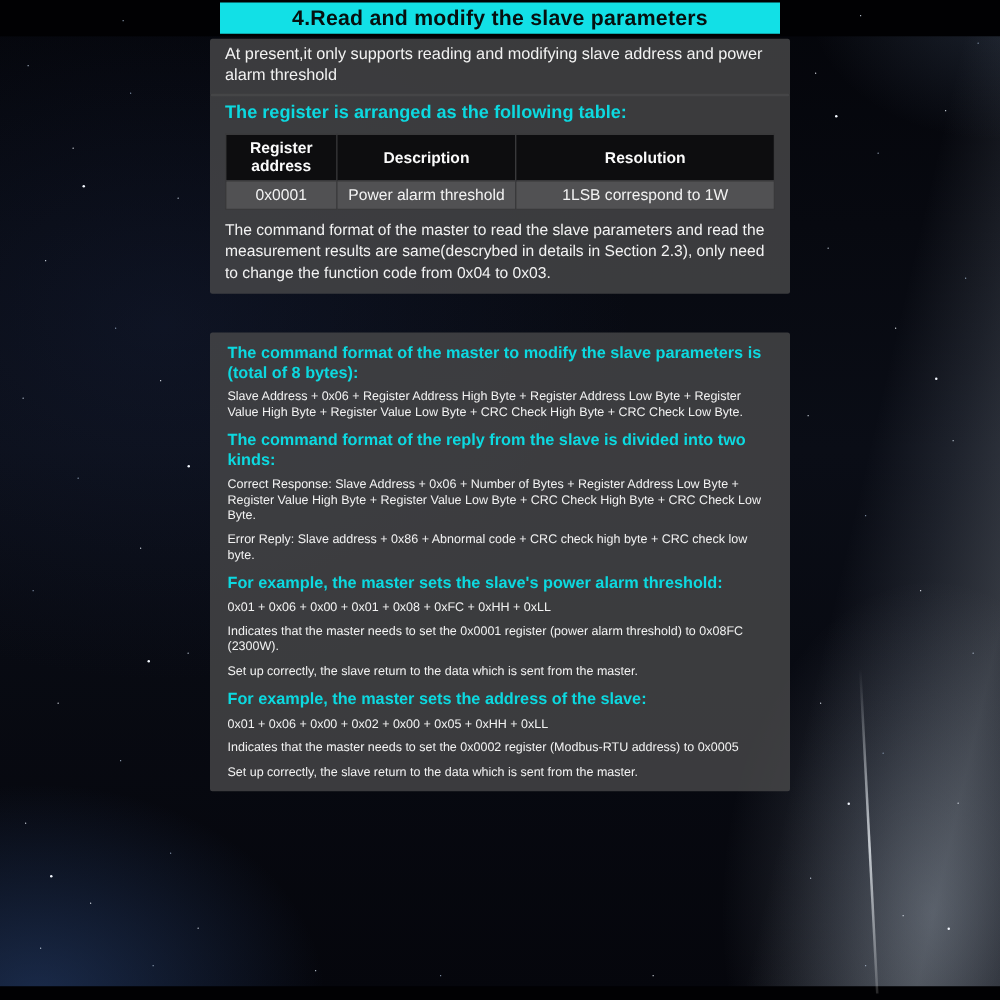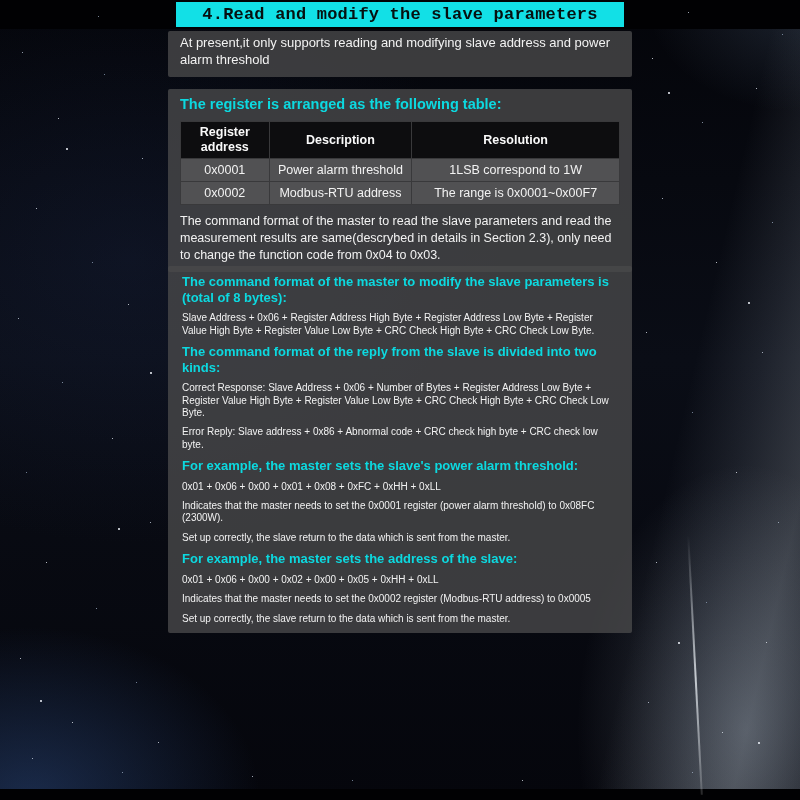--- a/index.html
+++ b/index.html
@@ -46,32 +46,32 @@
     background:linear-gradient(180deg, rgba(255,255,255,0) 0%, rgba(245,250,255,0.75) 55%, rgba(255,255,255,0.15) 100%);
   }
 
   .top-bar { position:absolute; left:0; top:0; width:100%; height:29px; background:#010103; }
   .bottom-bar { position:absolute; left:0; bottom:0; width:100%; height:11px; background:#010103; }
 
   .banner {
     position:absolute; left:176px; top:2px; width:448px; height:25px;
     background:var(--banner-bg, #12e0e6); color:#061010;
     font-size:17px; font-weight:bold; letter-spacing:0.2px;
-    display:flex; align-items:center; justify-content:center;font-family:Liberation Mono, monospace;
+    display:flex; align-items:center; justify-content:center;
   }
 
   .panel {
     position:absolute; left:168px; width:464px;
     background:rgba(72,72,74,0.80); border-radius:2px;
     color:var(--body-text, #f2f2f2);
   }
   .panel--intro { top:31px; padding:4px 12px 9px; }
   .panel--intro p { font-size:13px; line-height:1.28; }
 
-  .panel--register { top:75px; padding:7px 12px 8px;margin-top:14px; }
+  .panel--register { top:75px; padding:7px 12px 8px; }
   .panel--register .cyan-heading { font-size:14.5px; line-height:1.2; }
 
   .cyan-heading { color:var(--heading-text, #0cd9e0); font-weight:bold; }
 
   table.reg-table { border-collapse:collapse; margin:8px auto 8px; }
   .reg-table th {
     background:#0d0d0f; color:#fafafa; font-size:12.5px; font-weight:bold;
     padding:3px 4px; border:1px solid #39393b; text-align:center; line-height:1.2;
   }
   .reg-table td {
@@ -112,25 +112,20 @@
           <th class="col-desc">Description</th>
           <th class="col-res">Resolution</th>
         </tr>
       </thead>
       <tbody>
         <tr>
           <td>0x0001</td>
           <td>Power alarm threshold</td>
           <td>1LSB correspond to 1W</td>
         </tr>
-        <tr>
-          <td>0x0002</td>
-          <td>Modbus-RTU address</td>
-          <td>The range is 0x0001~0x00F7</td>
-        </tr>
       </tbody>
     </table>
     <p class="note">The command format of the master to read the slave parameters and read the measurement results are same(descrybed in details in Section 2.3), only need to change the function code from 0x04 to 0x03.</p>
   </div>
 
   <div class="panel panel--command">
     <div class="block heading">The command format of the master to modify the slave parameters is (total of 8 bytes):</div>
     <div class="block paragraph">Slave Address + 0x06 + Register Address High Byte + Register Address Low Byte + Register Value High Byte + Register Value Low Byte + CRC Check High Byte + CRC Check Low Byte.</div>
     <div class="block heading">The command format of the reply from the slave is divided into two kinds:</div>
     <div class="block paragraph">Correct Response: Slave Address + 0x06 + Number of Bytes + Register Address Low Byte + Register Value High Byte + Register Value Low Byte + CRC Check High Byte + CRC Check Low Byte.</div>

